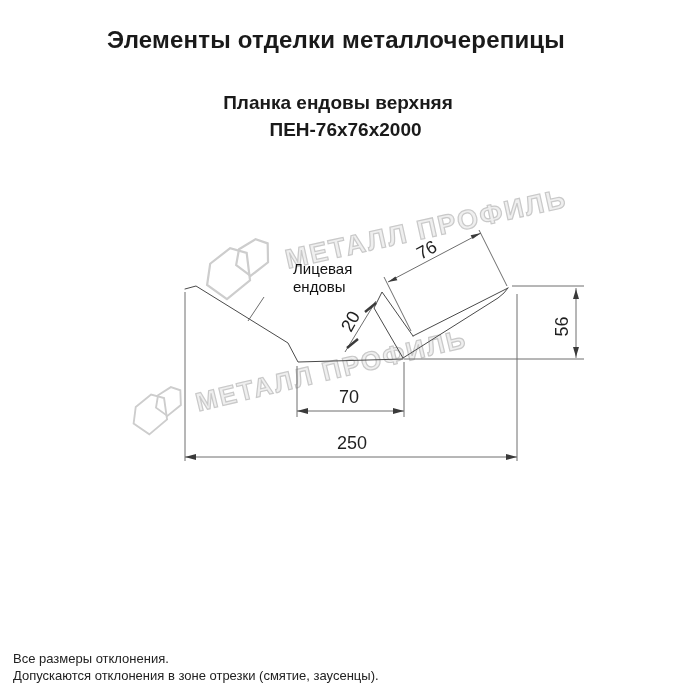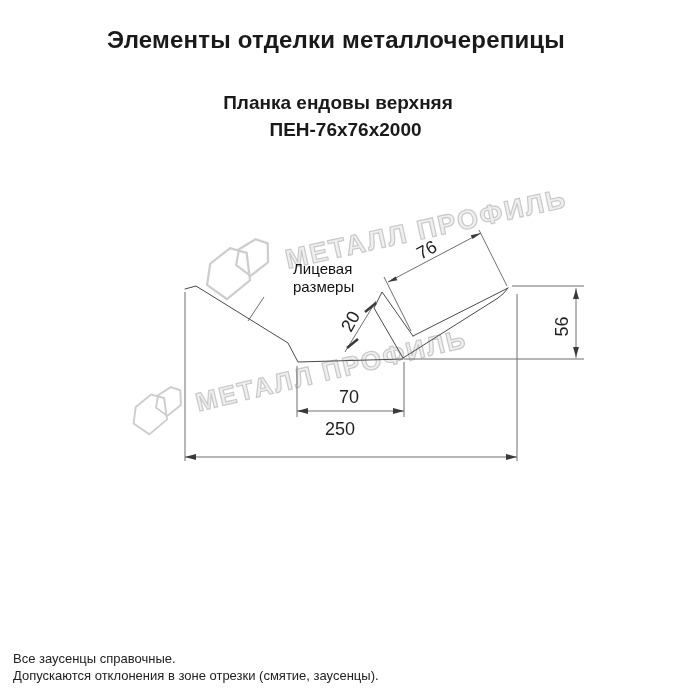--- a/index.html
+++ b/index.html
@@ -9,21 +9,21 @@
   }
   .abs{position:absolute;}
   .title{left:0;top:26px;width:672px;text-align:center;font-size:24px;font-weight:bold;letter-spacing:.2px;}
   .subtitle{left:0;top:92px;width:676px;text-align:center;font-size:19px;font-weight:bold;}
   .model{left:0;top:119px;width:691px;text-align:center;font-size:19px;font-weight:bold;}
   .dim-label{font-size:18px;color:#1f1f1f;white-space:nowrap;}
   .dim-76{left:403px;top:240px;width:48px;text-align:center;transform:rotate(-28deg);}
   .dim-20{left:331px;top:311px;width:40px;text-align:center;transform:rotate(-61deg);}
   .dim-56{left:540px;top:316px;width:44px;text-align:center;transform:rotate(-90deg);}
   .dim-80{left:327px;top:387px;width:44px;text-align:center;}
-  .dim-250{left:325px;top:419px;width:54px;text-align:left;}
+  .dim-250{left:325px;top:433px;width:54px;text-align:center;}
   .face-label{left:277px;top:260px;font-size:15px;line-height:18px;color:#111;margin-left:16px;}
   .footer-note{left:13px;font-size:13px;color:#222;}
   .note1{top:651px;}
   .note2{top:668px;}
   .wm{display:flex;align-items:center;gap:6px;pointer-events:none;}
   .wm-a{left:200px;top:250px;transform:rotate(-12.5deg);transform-origin:left center;}
   .wm-b{left:128px;top:396px;transform:rotate(-13.5deg);transform-origin:left center;}
   .wm-text{
     font-size:27px;font-weight:bold;letter-spacing:2px;white-space:nowrap;
     color:#efefef;-webkit-text-stroke:1.2px #c9c9c9;
@@ -109,25 +109,25 @@
       <line class="tick" x1="365" y1="312" x2="376" y2="303"></line>
     </g>
   </svg>
 
   <div class="abs title">Элементы отделки металлочерепицы</div>
   <div class="abs subtitle">Планка ендовы верхняя</div>
   <div class="abs model">ПЕН-76х76х2000</div>
 
   <div class="abs face-label">
     <div>Лицевая</div>
-    <div>размеры</div>
+    <div>ендовы</div>
   </div>
 
   <div class="abs dim-label dim-76">76</div>
   <div class="abs dim-label dim-20">20</div>
   <div class="abs dim-label dim-56">56</div>
   <div class="abs dim-label dim-80">70</div>
   <div class="abs dim-label dim-250">250</div>
 
-  <div class="abs footer-note note1">Все заусенцы справочные.</div>
+  <div class="abs footer-note note1">Все размеры отклонения.</div>
   <div class="abs footer-note note2">Допускаются отклонения в зоне отрезки (смятие, заусенцы).</div>
 
 </div>
 
 </body></html>

